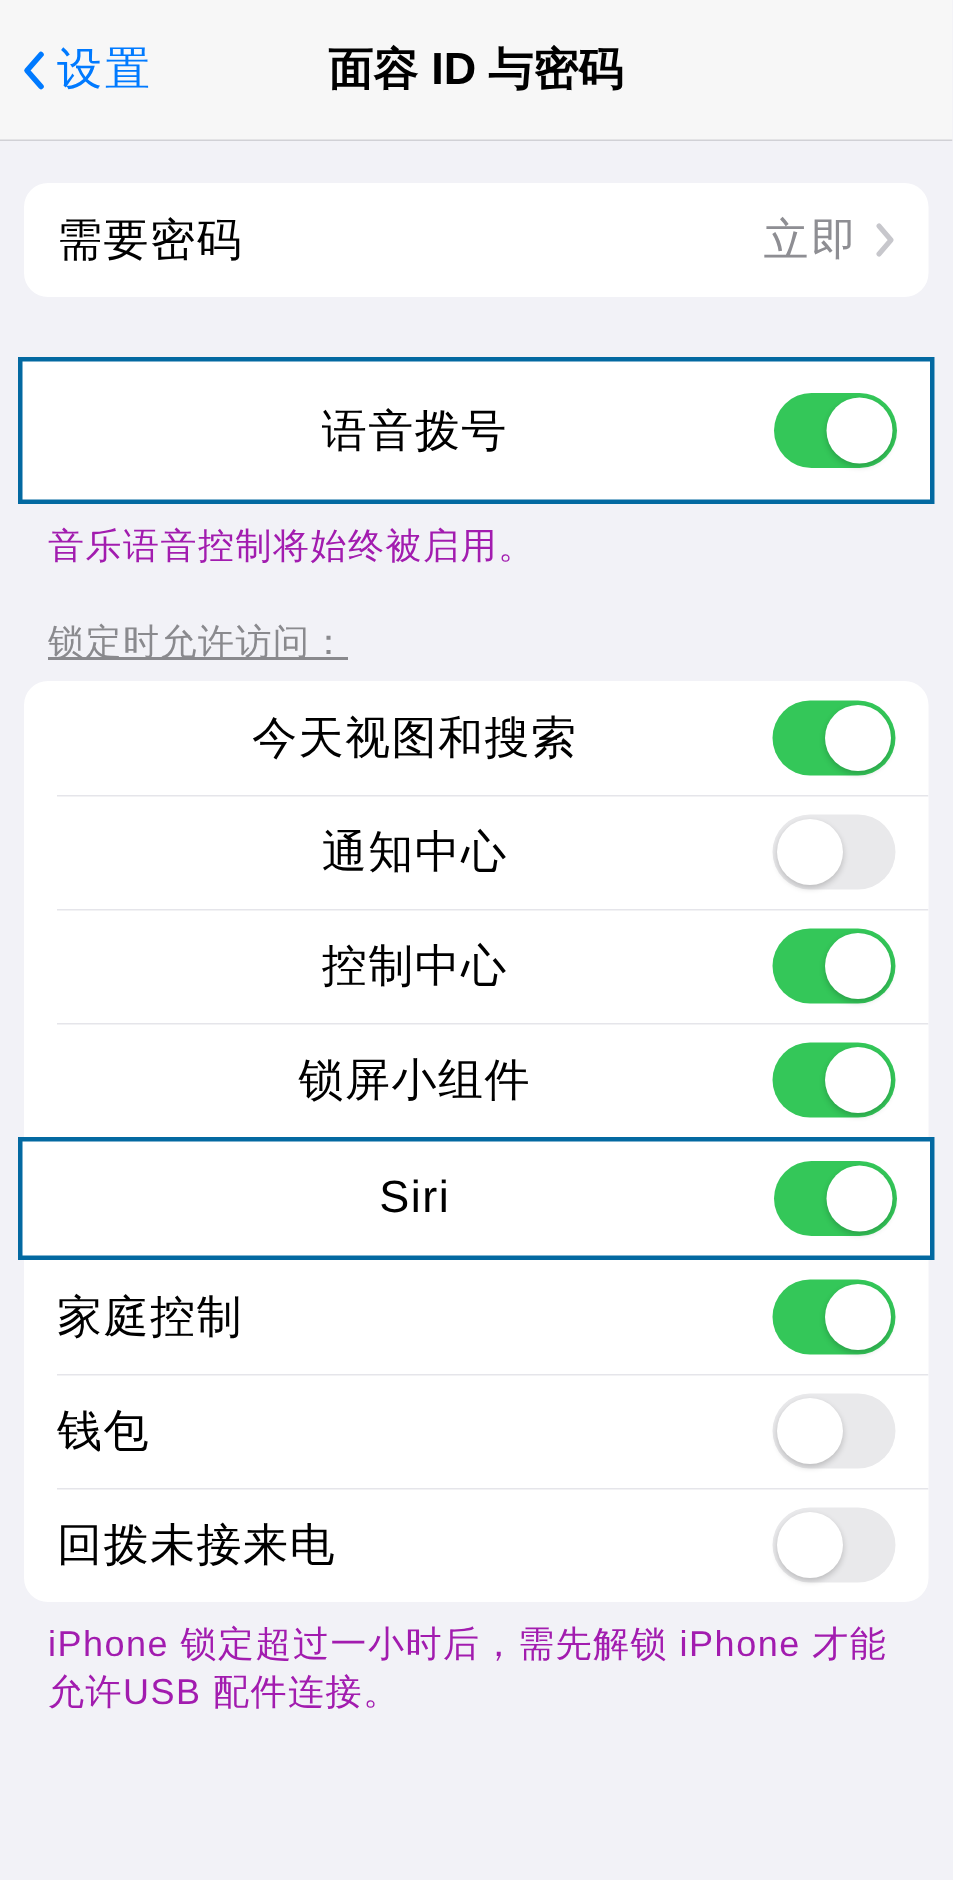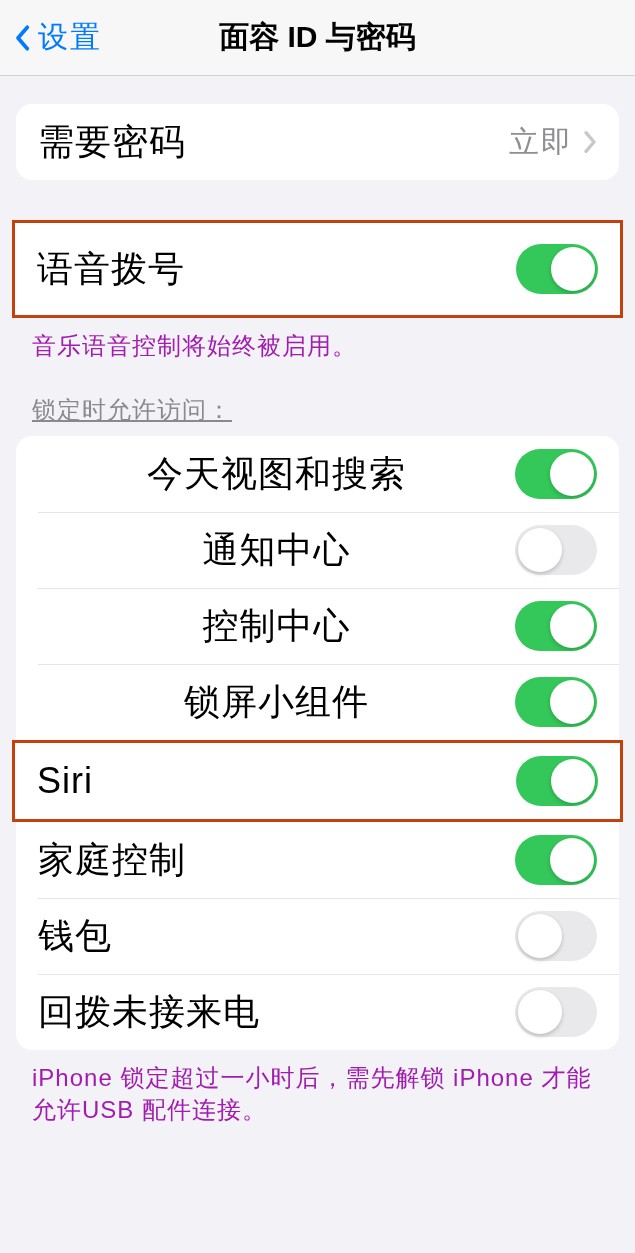--- a/index.html
+++ b/index.html
@@ -9,21 +9,21 @@
       -webkit-font-smoothing: antialiased;
     }
     body {
       width: 635px;
       height: 1253px;
       background: #f2f2f7;
       font-family: -apple-system, "Helvetica Neue", "PingFang SC", sans-serif;
       overflow: hidden;
     }
     .nav-bar {
-      height: 76px;
+      height: 94px;
       background: #f7f7f7;
       display: flex;
       align-items: center;
       position: relative;
       border-bottom: 1px solid #d1d1d6;
     }
     .back-button {
       display: flex;
       align-items: center;
       padding-left: 12px;
@@ -72,21 +72,21 @@
     .row + .row::before {
       content: "";
       position: absolute;
       top: 0;
       left: 22px;
       right: 0;
       height: 1px;
       background: #e5e5ea;
     }
     .row-label {
-      font-size: 36px;
+      font-size: 30px;
       color: #000;
       flex: 1;
       letter-spacing: 1px;
     }
     .row-value {
       font-size: 30px;
       color: #8e8e93;
       margin-right: 10px;
       letter-spacing: 2px;
     }
@@ -130,24 +130,25 @@
     }
     .header-text {
       font-size: 24px;
       color: #8a8a8e;
       padding: 0 32px 10px 32px;
       margin-top: 32px;
       letter-spacing: 1px;
       text-decoration: underline;
     }
     .highlight-box {
-      border: 3px solid #c2410c;
+      border: 3px solid #0369a1;
       margin: 0 12px;
       background: #fff;
       border-radius: 0;
+      text-align: center;
     }
     .highlight-box .row::before {
       display: none;
     }
     .group-no-top-radius {
       border-top-left-radius: 0;
       border-top-right-radius: 0;
     }
     .group-no-bottom-radius {
       border-bottom-left-radius: 0;

